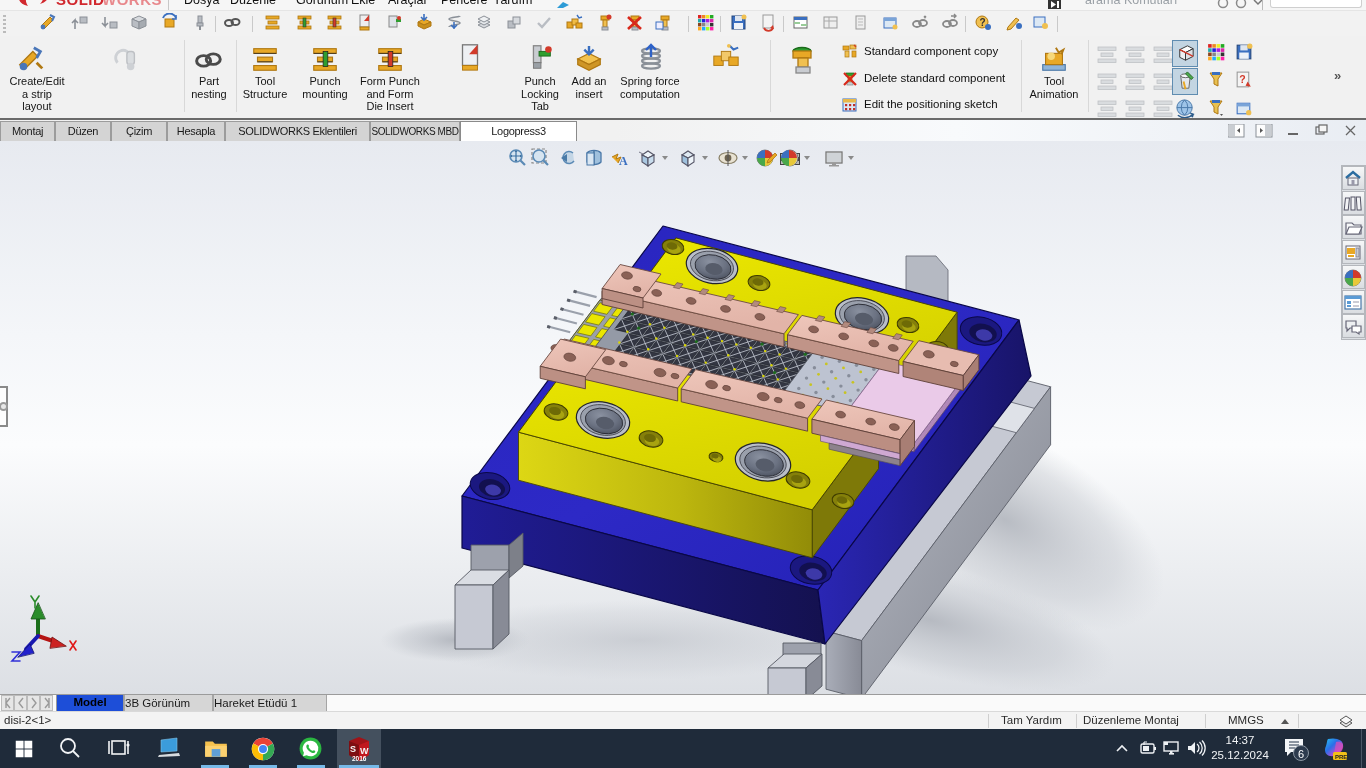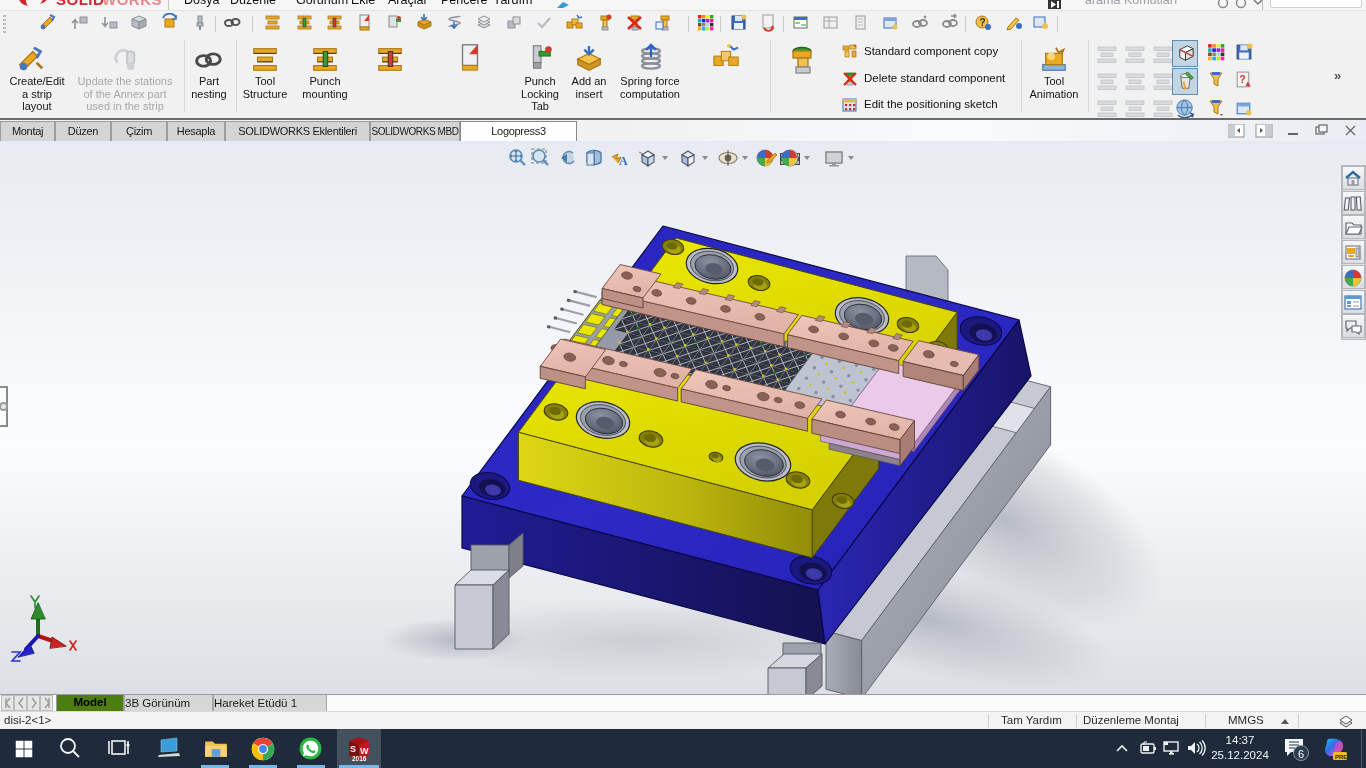--- a/index.html
+++ b/index.html
@@ -313,24 +313,24 @@
       <rect x="12" y="14" width="10" height="9" fill="#f0c050" stroke="#b07812" stroke-width="1.3"></rect>
       <rect x="10" y="23" width="14" height="6" fill="#c9ccd1" stroke="#888" stroke-width="1.3"></rect>
     </svg>
     <svg class="abs" style="left:1039px;top:8px;opacity:1" width="30" height="30" viewBox="0 0 32 32">
       <rect x="4" y="22" width="24" height="6" fill="#8fb4d8" stroke="#4a78a8" stroke-width="1.2"></rect>
       <rect x="7" y="10" width="18" height="12" fill="#e8a826" stroke="#b07812" stroke-width="1.2"></rect>
       <circle cx="13" cy="13" r="4" fill="#f6d87a"></circle>
       <path d="M18,4 l3,5 5,-3 -2,5" stroke="#b07812" stroke-width="2" fill="#f0c050"></path>
     </svg>
     <div class="rtxt" style="left:-33px;top:39px;width:140px">Create/Edit<br>a strip<br>layout</div>
-    <div class="rtxt gray" style="left:55px;top:39px;width:140px">Update the stations<br>of the Annex part<br>used in the strip</div>
     <div class="rtxt" style="left:139px;top:39px;width:140px">Part<br>nesting</div>
     <div class="rtxt" style="left:195px;top:39px;width:140px">Tool<br>Structure</div>
     <div class="rtxt" style="left:255px;top:39px;width:140px">Punch<br>mounting</div>
+    <div class="rtxt" style="left:320px;top:39px;width:140px">Form Punch<br>and Form<br>Die Insert</div>
     <div class="rtxt" style="left:470px;top:39px;width:140px">Punch<br>Locking<br>Tab</div>
     <div class="rtxt" style="left:519px;top:39px;width:140px">Add an<br>insert</div>
     <div class="rtxt" style="left:580px;top:39px;width:140px">Spring force<br>computation</div>
     <div class="rtxt" style="left:984px;top:39px;width:140px">Tool<br>Animation</div>
     <svg class="abs" style="left:842px;top:8px" width="16" height="16" viewBox="0 0 16 16">
       <rect x="1" y="2" width="6" height="4" fill="#e8a826" stroke="#b07812" stroke-width="0.7"></rect>
       <rect x="8" y="1" width="6" height="4" fill="#f0c050" stroke="#b07812" stroke-width="0.7"></rect>
       <rect x="3" y="7" width="4" height="6" fill="#f0c050" stroke="#b07812" stroke-width="0.7"></rect>
       <rect x="10" y="7" width="4" height="6" fill="#e8a826" stroke="#b07812" stroke-width="0.7"></rect>
       <path d="M12,1 l2,2" stroke="#d23a2a" stroke-width="1.2"></path>
@@ -1054,21 +1054,21 @@
       <path d="M8,3 L4,8 L8,13" stroke="#9a9a9a" stroke-width="1.4" fill="none"></path>
     </svg>
     <div class="abs" style="left:27px;top:0px;width:13px;height:16px;background:#e6e6e6;border:1px solid #bcbcbc"></div>
     <svg class="abs" style="left:28px;top:0px" width="12" height="16" viewBox="0 0 12 16">
       <path d="M4,3 L8,8 L4,13" stroke="#9a9a9a" stroke-width="1.4" fill="none"></path>
     </svg>
     <div class="abs" style="left:40px;top:0px;width:13px;height:16px;background:#e6e6e6;border:1px solid #bcbcbc"></div>
     <svg class="abs" style="left:41px;top:0px" width="12" height="16" viewBox="0 0 12 16">
       <path d="M4,3 L8,8 L4,13 M8,3 V13" stroke="#9a9a9a" stroke-width="1.4" fill="none"></path>
     </svg>
-    <div class="abs" style="left:56px;top:0;width:68px;height:17px;background:#4d7c0f;border:1px solid #9a9a9a;border-top:none;font-size:11.5px;font-weight:bold;text-align:center;line-height:15px">Model</div>
+    <div class="abs" style="left:56px;top:0;width:68px;height:17px;background:#1d4ed8;border:1px solid #9a9a9a;border-top:none;font-size:11.5px;font-weight:bold;text-align:center;line-height:15px">Model</div>
     <div class="mtab" style="left:124px;width:89px">3B Görünüm</div>
     <div class="mtab" style="left:213px;width:114px">Hareket Etüdü 1</div>
   </div>
 <div id="statusbar" class="abs">
     <div class="stext2" style="left:4px">disi-2&lt;1&gt;</div>
     <div class="stext2" style="left:1001px">Tam Yardım</div>
     <div class="stext2" style="left:1083px">Düzenleme Montaj</div>
     <div class="stext2" style="left:1228px">MMGS</div>
     <svg class="abs" style="left:1280px;top:6px" width="10" height="8">
       <path d="M1,6 L5,1 L9,6" fill="#555"></path>

